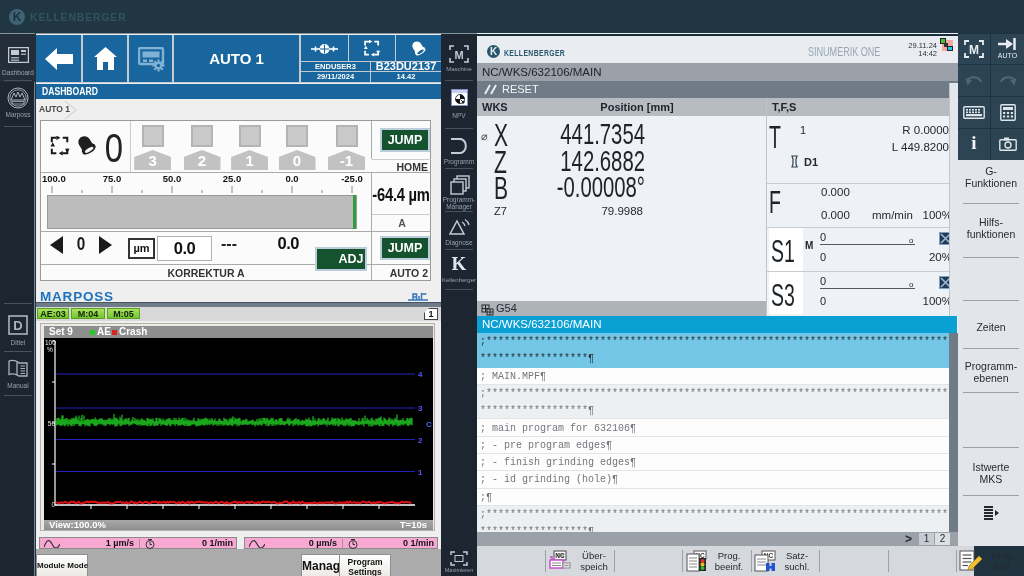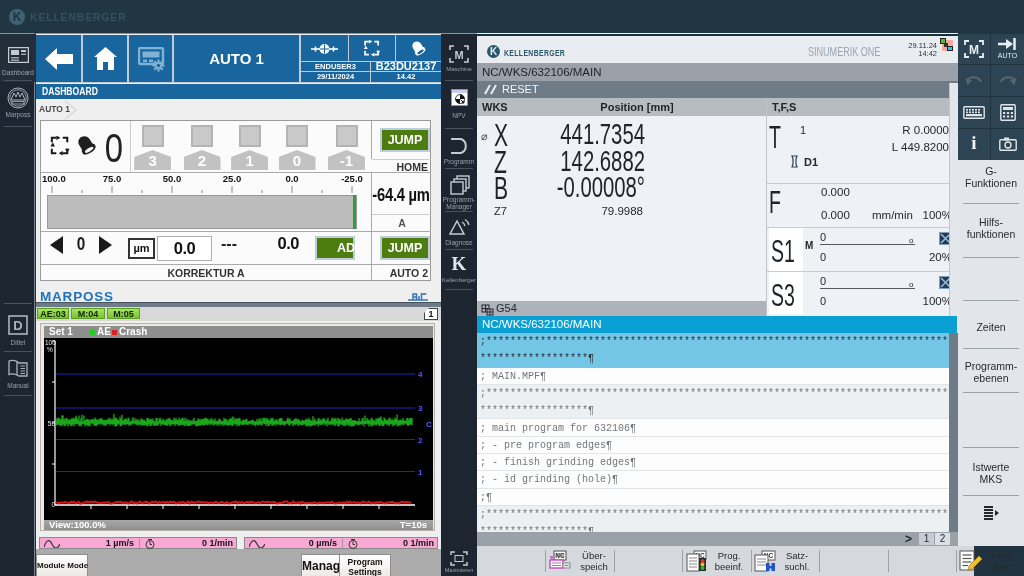--- a/index.html
+++ b/index.html
@@ -15,21 +15,21 @@
 #lsb{left:0;top:33px;width:35px;height:543px;background:#1c2530;border-top:1px solid #8a949e;border-right:1px solid #77828e;}
 .lsb-lab{width:36px;text-align:center;color:#97a2ae;font-size:6.5px;}
 .lsb-sep{left:4px;width:28px;height:1px;background:#46525e;}
 
 #lapp{left:36px;top:33px;width:405px;height:543px;background:#efefef;border-top:1px solid #8a949e;}
 .tbtn{top:1px;height:47px;background:#19669f;}
 #dashbar{left:0;top:50px;width:405px;height:15px;background:#19669f;color:#fff;font-weight:bold;font-size:10px;line-height:15.5px;padding-left:6px;letter-spacing:0;}
 #crumb{left:0;top:65px;width:405px;height:22px;}
 
 #panel{left:4px;top:86px;width:391px;height:161px;background:#fbfbfb;border:1px solid #9a9a9a;}
-.jumpbtn{background:#4d7c0f;border:2px solid #bccedd;color:#fff;font-weight:bold;font-size:12.5px;text-align:center;}
+.jumpbtn{background:#14532d;border:2px solid #bccedd;color:#fff;font-weight:bold;font-size:12.5px;text-align:center;}
 .marker-sq{width:22px;height:22px;background:#c9c9c9;border:2px solid #b4b4b4;}
 .marker-tag{width:37px;height:20px;background:#c2c2c2;color:#fff;font-weight:bold;font-size:15px;text-align:center;line-height:22px;}
 
 #mlogo{left:4px;top:255px;color:#1e72bc;font-weight:bold;font-size:13.5px;letter-spacing:.8px;}
 .gtab{top:274px;height:11px;background:linear-gradient(#a9e25f,#74c62e);border:1px solid #5d9f22;color:#14230a;font-weight:bold;font-size:9px;text-align:center;line-height:10px;}
 #chartbox{left:4px;top:289px;width:395px;height:208px;background:#ece9e3;border:1px solid #b5b2ac;}
 
 .sbar{top:503px;height:12px;background:#f9a8d4;border:1px solid #8a8a8a;font-size:9px;font-weight:bold;color:#111;}
 
 #lbot{left:0px;top:515px;width:405px;height:28px;background:#ababab;}
@@ -279,21 +279,21 @@
             <path d="M13 0 L0 9 L13 18 Z" fill="#1a1a1a"></path>
           </svg>
         <div class="abs" style="left:30px;top:2px;width:20px;text-align:center;color:#1a1a1a;font-weight:bold;font-size:18px;transform:scaleX(.85);">0</div>
         <svg class="abs" style="left:58px;top:4px;" width="13" height="18" viewBox="0 0 13 18">
             <path d="M0 0 L13 9 L0 18 Z" fill="#1a1a1a"></path>
           </svg>
         <div class="abs" style="left:87px;top:6px;width:27px;height:21px;background:#fff;border:2px solid #333;color:#111;font-weight:bold;font-size:11px;text-align:center;line-height:17px;">µm</div>
         <div class="abs" style="left:116px;top:4px;width:55px;height:25px;background:#fff;border:1px solid #b0b0b0;color:#111;font-weight:bold;font-size:16.5px;text-align:center;line-height:23px;letter-spacing:-.5px;">0.0</div>
         <div class="abs" style="left:180px;top:3px;color:#222;font-weight:bold;font-size:16px;">---</div>
         <div class="abs" style="left:222px;top:2px;width:36px;color:#111;font-weight:bold;font-size:16.5px;text-align:right;letter-spacing:-.5px;">0.0</div>
-        <div class="abs jumpbtn" style="left:274px;top:4px;width:40px;height:24px;line-height:21px;padding-left:20px;">ADJ</div>
+        <div class="abs jumpbtn" style="left:274px;top:15px;width:52px;height:24px;line-height:21px;padding-left:20px;">ADJ</div>
       </div>
       <div class="abs jumpbtn" style="left:339px;top:115px;width:50px;height:24px;line-height:21px;">JUMP</div>
       <div class="abs" style="left:0;top:146px;width:330px;text-align:center;color:#333;font-weight:bold;font-size:10.5px;">KORREKTUR A</div>
       <div class="abs" style="left:330px;top:146px;width:60px;text-align:right;color:#333;font-weight:bold;font-size:10.5px;padding-right:3px;">AUTO 2</div>
     </div>
 
     <div class="abs" id="mlogo">MARPOSS</div>
     <svg class="abs" style="left:372px;top:258px;" width="20" height="10" viewBox="0 0 40 20">
       <g stroke="#3a76b8" stroke-width="3" fill="none">
           <line x1="0" y1="16" x2="40" y2="16"></line>
@@ -307,21 +307,21 @@
     <div class="abs" style="left:0;top:269px;width:405px;height:4px;background:#6e7b88;"></div>
     <div class="abs" style="left:0;top:273px;width:405px;height:14px;background:#d8d8d8;"></div>
 
     <div class="abs gtab" style="left:1px;width:32px;">AE:03</div>
     <div class="abs gtab" style="left:35px;width:34px;">M:04</div>
     <div class="abs gtab" style="left:71px;width:33px;">M:05</div>
     <div class="abs" style="left:388px;top:274px;width:14px;height:12px;background:#fff;border:1px solid #444;color:#111;font-weight:bold;font-size:9px;text-align:center;line-height:11px;clip-path:polygon(5px 0,100% 0,100% 100%,0 100%,0 5px);">1</div>
 
     <div class="abs" id="chartbox">
       <div class="abs" style="left:3px;top:2px;width:389px;height:12px;background:#8e8e8e;">
-        <div class="abs" style="left:5px;top:0;color:#fff;font-weight:bold;font-size:10px;line-height:12px;">Set 1</div>
+        <div class="abs" style="left:5px;top:0;color:#fff;font-weight:bold;font-size:10px;line-height:12px;">Set 9</div>
         <div class="abs" style="left:46px;top:3.5px;width:5px;height:5px;background:#22cc22;"></div>
         <div class="abs" style="left:53px;top:0;color:#fff;font-weight:bold;font-size:10px;line-height:12px;">AE</div>
         <div class="abs" style="left:68px;top:3.5px;width:5px;height:5px;background:#dd2222;"></div>
         <div class="abs" style="left:75px;top:0;color:#fff;font-weight:bold;font-size:10px;line-height:12px;">Crash</div>
       </div>
       <div class="abs" style="left:3px;top:14px;width:389px;height:182px;background:#000;">
         <svg width="389" height="182" viewBox="0 0 389 182" style="position:absolute;left:0;top:0;">
           <line x1="11" y1="3" x2="11" y2="167" stroke="#fff" stroke-width="1.2"></line>
           <line x1="11" y1="167" x2="371" y2="167" stroke="#fff" stroke-width="1.5"></line>
           <g stroke="#fff" stroke-width="1">

